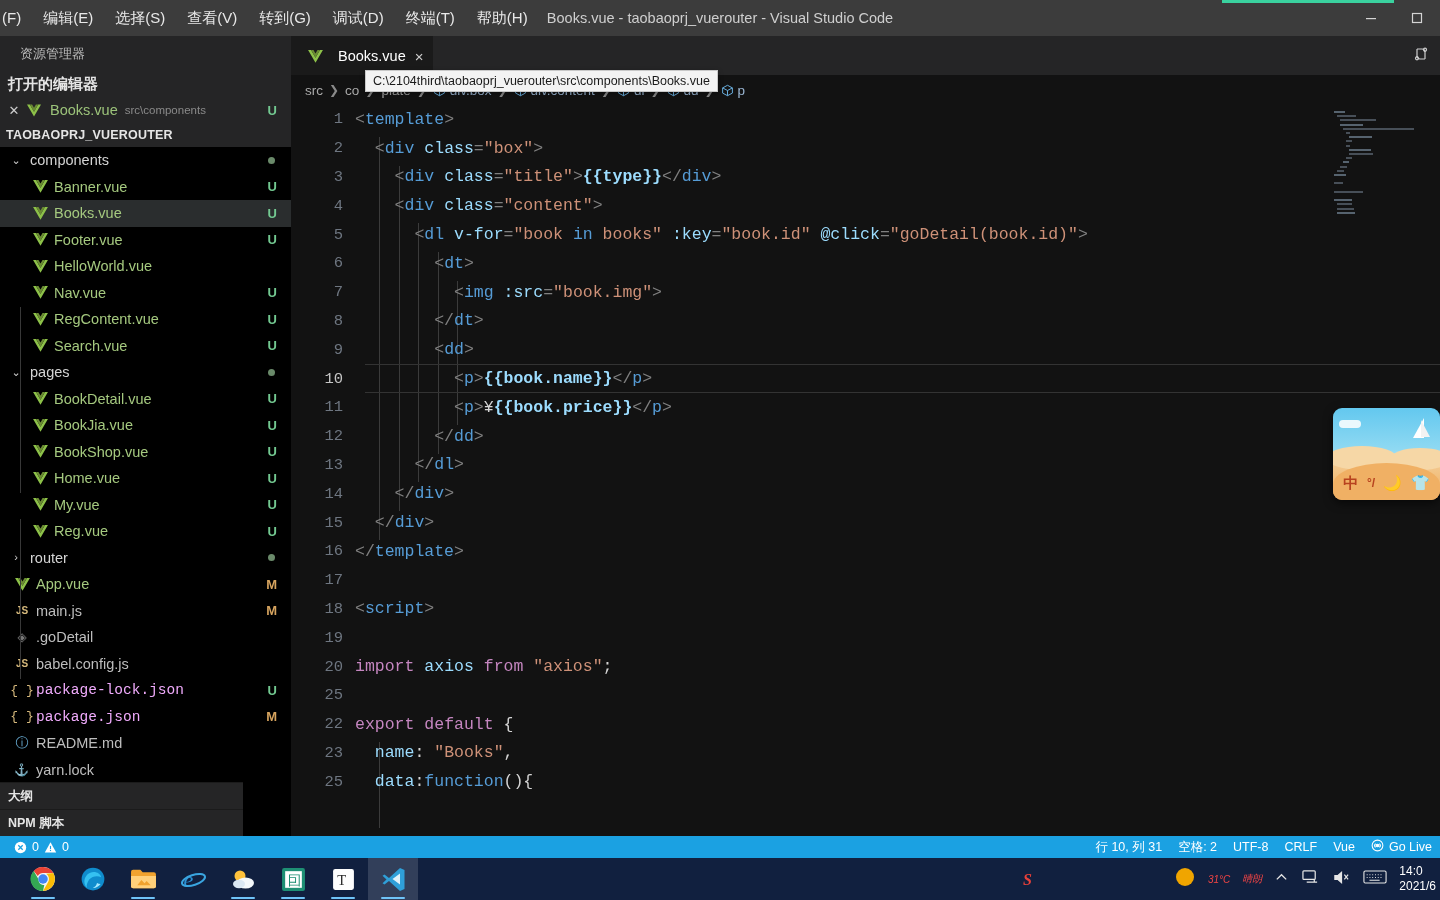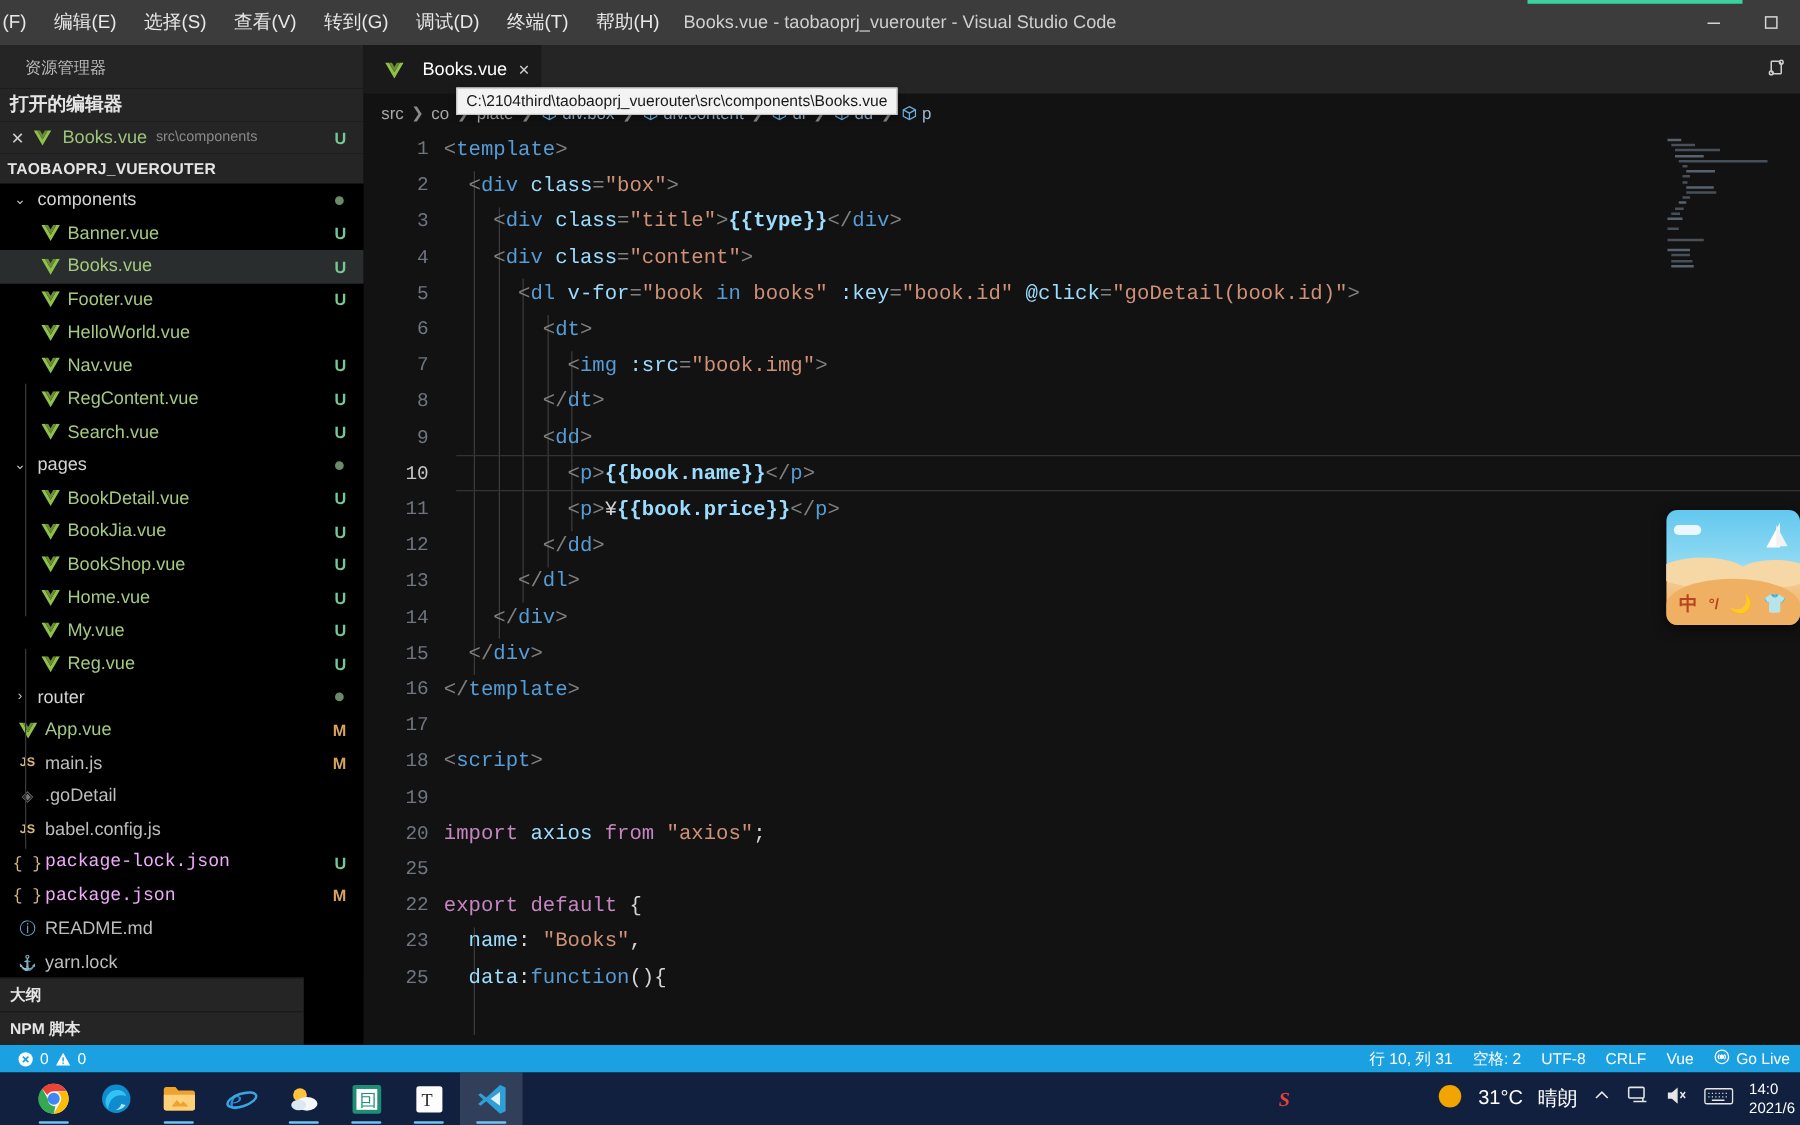--- a/index.html
+++ b/index.html
@@ -179,21 +179,21 @@
   
   .taskbar {
     position:absolute; left:0; top:858px; width:1440px; height:42px;
     background:#11203f; display:flex; align-items:center;
   }
   .tb-apps { display:flex; align-items:center; gap:0px; padding-left:18px; }
   .tb-app { width:50px; height:42px; display:flex; align-items:center; justify-content:center; position:relative; }
   .tb-app.active { background:rgba(255,255,255,.14); }
   .tb-underline { position:absolute; bottom:1px; left:13px; width:24px; height:2.5px; background:#6fc3f7; border-radius:2px; }
   .tb-right { position:absolute; right:0; display:flex; align-items:center; gap:12px; padding-right:4px; }
-  .tb-txt { color:#ffffff; font-size:16px; }
+  .tb-txt { color:#ef4444; font-size:10px;font-style:italic; }
   .tb-clock { color:#fff; font-size:12px; line-height:15px; text-align:left; }
   .sogou-tb { position:absolute; left:1020px; top:10px; }
 </style>
 </head>
 <body>
 
 <div id="app">
 
   <div class="titlebar">
     <div class="menu" id="menubar">

